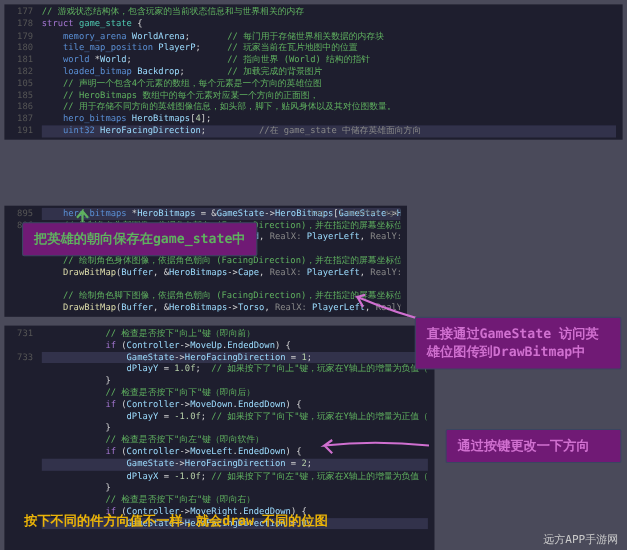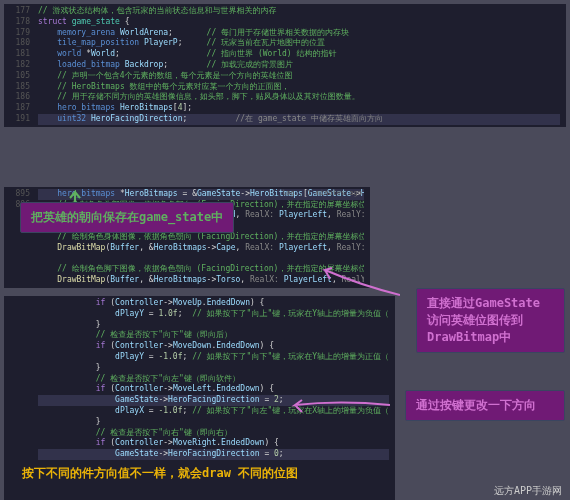--- a/index.html
+++ b/index.html
@@ -45,21 +45,21 @@
       color: #5fb05f;
       border: 1px solid #3a4560;
       padding: 6px 10px;
       font-size: 12px;
       font-weight: bold;
       border-radius: 2px;
       z-index: 10;
     }
     .anno-purple { color: #d070d0; }
     .anno1 { top: 202px; left: 20px; }
-    .anno2 { top: 288px; right: 5px; width: 149px; }
+    .anno2 { top: 288px; right: 5px; width: 188px; }
     .anno3 { top: 390px; right: 5px; width: 160px; margin-left: 28px; }
     .arrow {
       position: absolute;
       z-index: 9;
     }
     #arrow1 { top: 190px; left: 60px; width: 30px; height: 20px; }
     #arrow2 { top: 265px; left: 320px; width: 80px; height: 40px; }
     #arrow3 { top: 390px; left: 290px; width: 100px; height: 30px; }
 
     .bottom-caption {
@@ -181,22 +181,30 @@
     </div>
   </div>
 
 <div class="anno anno2 anno-purple">直接通过GameState 访问英雄位图传到DrawBitmap中</div>
 <svg class="arrow" id="arrow2">
     <path d="M80 30 Q40 20 5 5 L12 3 M5 5 L10 14" stroke="#d070d0" stroke-width="2" fill="none"></path>
   </svg>
 
 <div class="code-block block3" id="b3">
     <div class="row">
+      <span class="line-nums">731</span>
+      <span class="code-content c-green-comment">            // 检查是否按下"向上"键（即向前）</span>
+    </div>
+    <div class="row">
       <span class="line-nums"></span>
       <span class="code-content"><span class="c-keyword">            if</span><span class="c-op"> (</span><span class="c-var">Controller</span><span class="c-op">-&gt;</span><span class="c-var">MoveUp</span><span class="c-op">.</span><span class="c-var">EndedDown</span><span class="c-op">) {</span></span>
+    </div>
+    <div class="row">
+      <span class="line-nums">733</span>
+      <span class="code-content highlight-line"><span class="c-var">                GameState</span><span class="c-op">-&gt;</span><span class="c-var">HeroFacingDirection</span><span class="c-op"> = </span><span class="c-num">1</span><span class="c-op">;</span></span>
     </div>
     <div class="row">
       <span class="line-nums"></span>
       <span class="code-content"><span class="c-var">                dPlayY</span><span class="c-op"> = </span><span class="c-num">1.0f</span><span class="c-op">;  </span><span class="c-green-comment">// 如果按下了"向上"键，玩家在Y轴上的增量为负值（向上移动</span></span>
     </div>
     <div class="row">
       <span class="line-nums"></span>
       <span class="code-content c-op">            }</span>
     </div>
     <div class="row">

